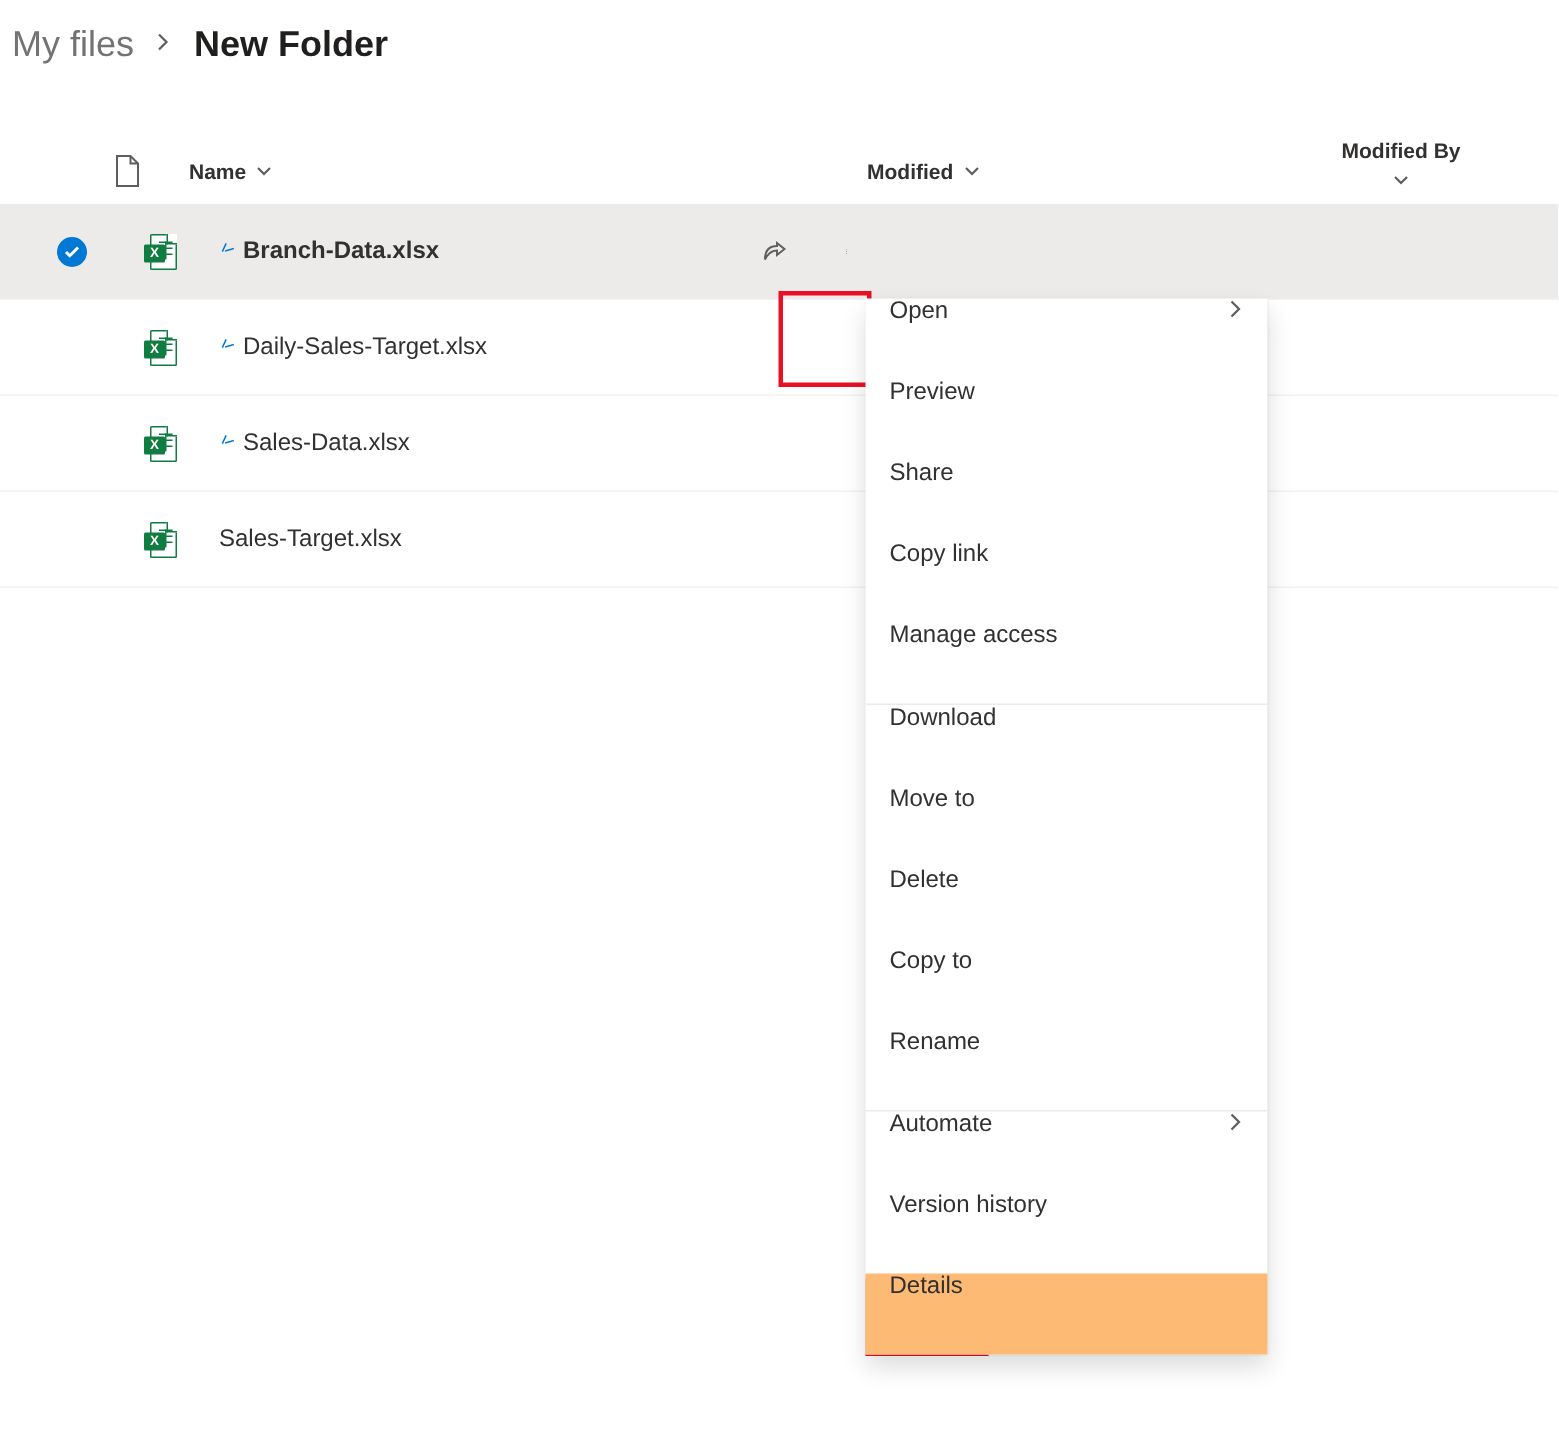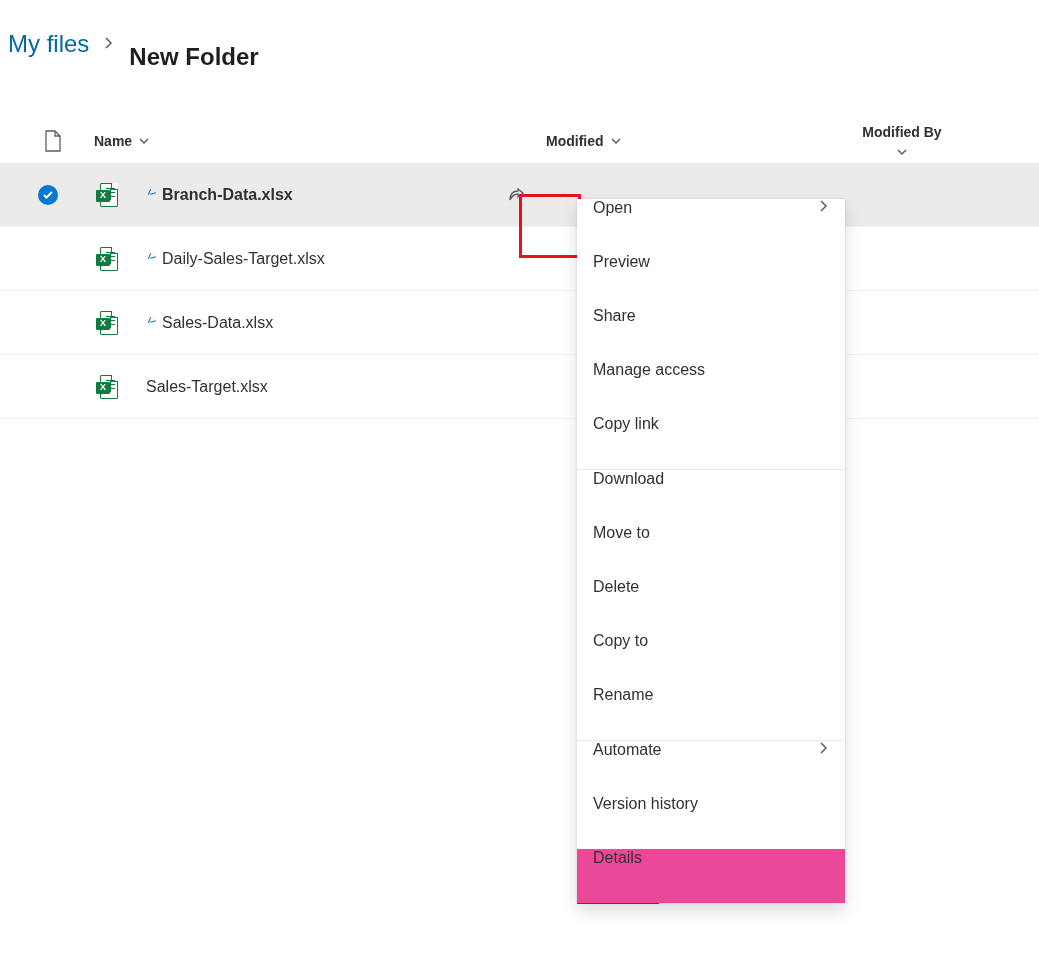--- a/index.html
+++ b/index.html
@@ -14,41 +14,39 @@
     position: relative;
   }
   .breadcrumb {
     display: flex;
     align-items: center;
     gap: 14px;
     padding: 16px 8px 8px 8px;
     font-size: 24px;
   }
   .breadcrumb .root {
-    color: #0369a1;
+    color: #737373;
     font-weight: 400;
   }
   .breadcrumb .chev {
     color: #605e5c;
     font-size: 16px;
   }
   .breadcrumb .current {
     color: #201f1e;
     font-weight: 700;
-    margin-top: 27px;
   }
   .list-area {
     margin-top: 40px;
   }
   .cols {
     display: flex;
-    align-items: center;
     height: 44px;
     border-bottom: 1px solid #fff;
-    padding-left: 44px;
+    padding-left: 76px;
   }
   .col-file-icon {
     width: 50px;
     display: flex;
     align-items: center;
     color: #605e5c;
   }
   .col-name {
     width: 452px;
     display: flex;
@@ -186,21 +184,21 @@
     height: 54px;
     padding: 0 16px;
     display: flex;
     align-items: flex-start;
     justify-content: space-between;
     font-size: 16px;
     color: #323130;
     cursor: pointer;
   }
   .ctx-item.hover {
-    background: #ec4899;
+    background: #fdba74;
   }
   .ctx-sep {
     height: 1px;
     background: #edebe9;
     margin: 0;
   }
   .sub-chev {
     color: #605e5c;
   }
   .xlsx-icon {
@@ -382,24 +380,24 @@
           <path d="M2 2 L7 7 L2 12" fill="none" stroke="currentColor" stroke-width="1.5"></path>
         </svg></span>
     </div>
     <div class="ctx-item">
       <span>Preview</span>
     </div>
     <div class="ctx-item">
       <span>Share</span>
     </div>
     <div class="ctx-item">
+      <span>Copy link</span>
+    </div>
+    <div class="ctx-item">
       <span>Manage access</span>
-    </div>
-    <div class="ctx-item">
-      <span>Copy link</span>
     </div>
     <div class="ctx-sep"></div>
     <div class="ctx-item">
       <span>Download</span>
     </div>
     <div class="ctx-item">
       <span>Move to</span>
     </div>
     <div class="ctx-item">
       <span>Delete</span>

